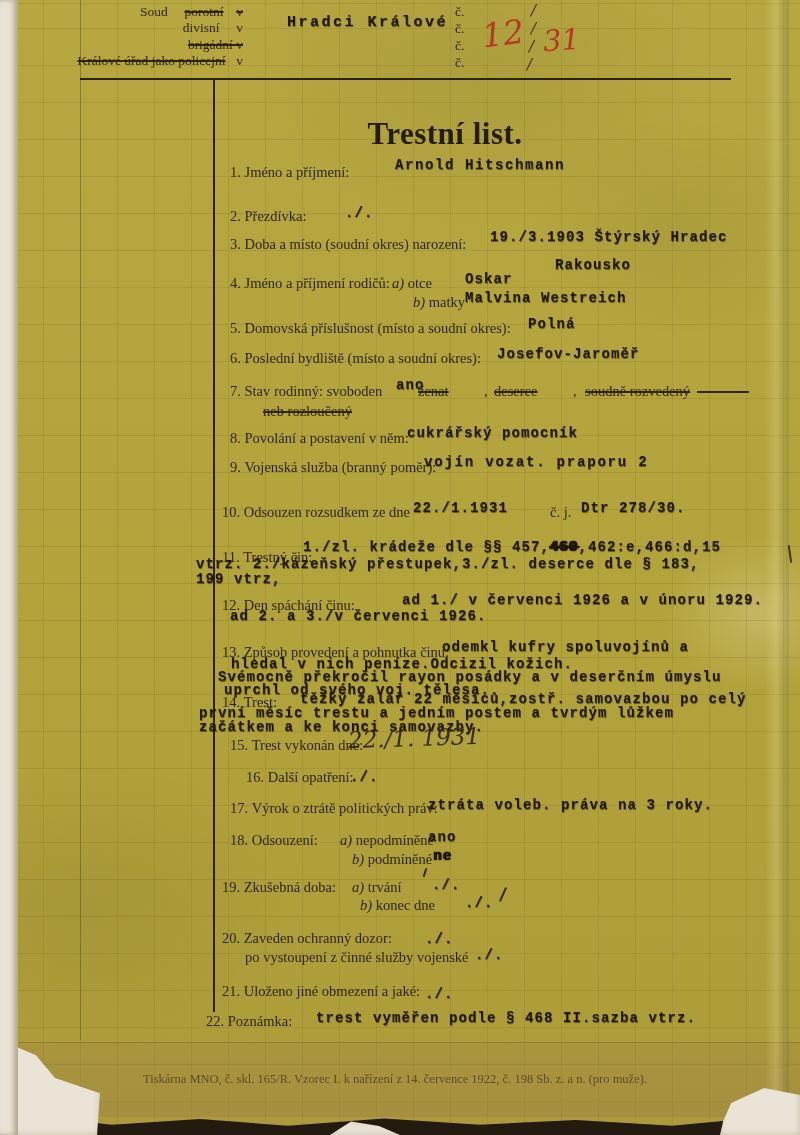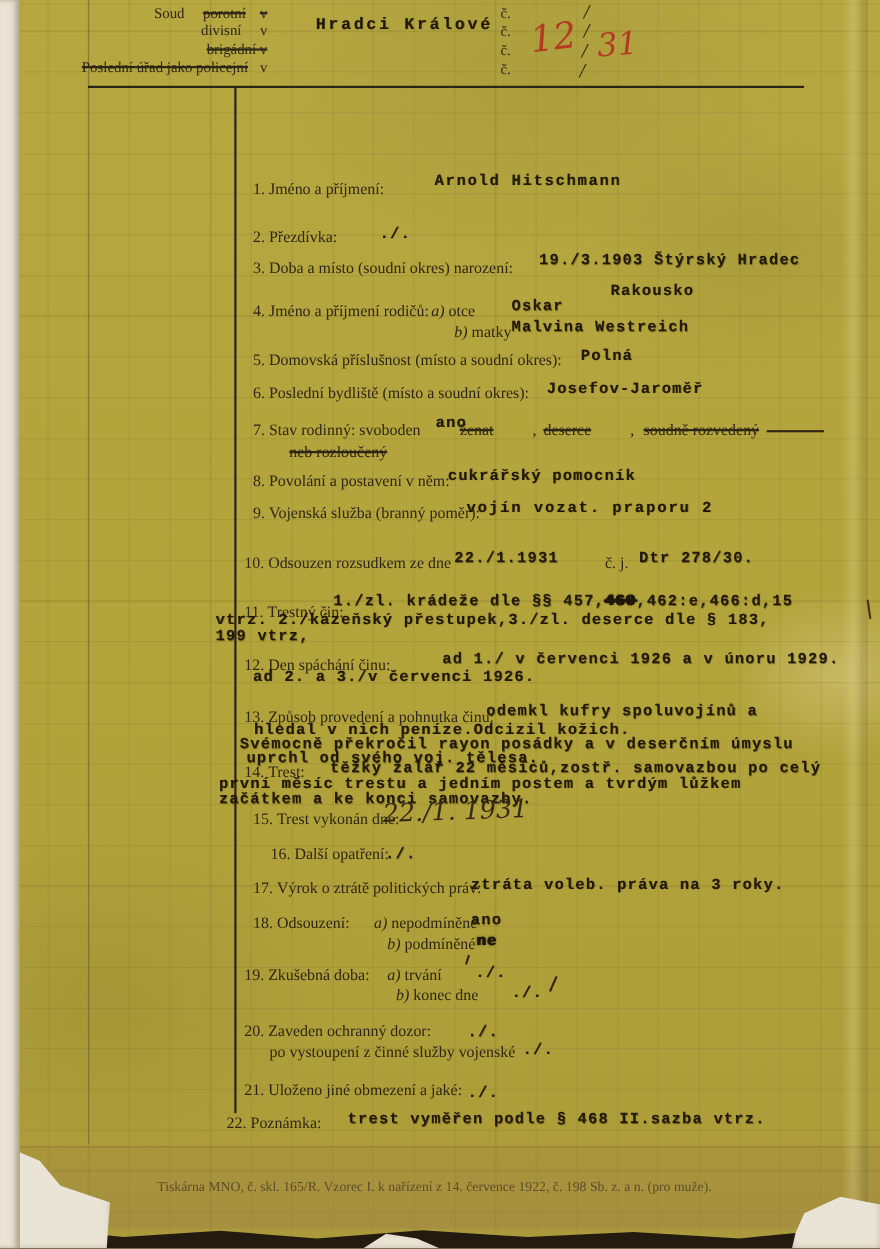--- a/index.html
+++ b/index.html
@@ -53,41 +53,42 @@
   </div>
   <div class="headline" style="top:20px">
     <span>divisní</span>
     <span class="gap"></span>
     <span>v</span>
   </div>
   <div class="headline" style="top:37px">
     <span class="struck">brigádní v</span>
   </div>
   <div class="headline" style="top:53px">
-    <span class="struck">Poslední úřad jako policejní</span>
+    <span class="struck">Králové úřad jako policejní</span>
     <span class="gap" style="width:4px"></span>
     <span>v</span>
   </div>
   <span class="typed pos" style="left:287px;top:14px;font-size:15px;letter-spacing:2.5px">Hradci Králové</span>
 
   <span class="serif small pos" style="left:455px;top:4px">č.</span>
   <span class="serif small pos" style="left:455px;top:21px">č.</span>
   <span class="serif small pos" style="left:455px;top:38px">č.</span>
   <span class="serif small pos" style="left:455px;top:55px">č.</span>
   <span class="hand pos" style="left:531px;top:1px;font-size:15px;color:#3a2f1a">/</span>
   <span class="hand pos" style="left:531px;top:19px;font-size:15px;color:#3a2f1a">/</span>
   <span class="hand pos" style="left:529px;top:37px;font-size:15px;color:#3a2f1a">/</span>
   <span class="hand pos" style="left:527px;top:55px;font-size:15px;color:#3a2f1a">/</span>
   <span class="hand red pos" style="left:482px;top:14px;font-size:33px;transform:rotate(-7deg)">12</span>
   <span class="hand red pos" style="left:543px;top:23px;font-size:29px;transform:rotate(-4deg)">31</span>
 
   <div class="rule" style="left:80px;top:78px;width:651px;height:2px"></div>
   <div class="rule" style="left:213px;top:80px;width:2px;height:932px"></div>
   <div class="rule" style="left:80px;top:0;width:1px;height:1040px;opacity:0.25"></div>
 
+  <div class="title">Trestní list.</div>
 
   <div class="row" style="top:164px">
     <span class="serif pos" style="left:230px"><span>1.</span>&nbsp;<span>Jméno a příjmení:</span></span>
     <span class="typed pos" style="left:395px;top:-7px;letter-spacing:1.6px">Arnold Hitschmann</span>
   </div>
 
   <div class="row" style="top:208px">
     <span class="serif pos" style="left:230px"><span>2.</span>&nbsp;<span>Přezdívka:</span></span>
     <span class="typed pos" style="left:345px;top:-3px">./.</span>
   </div>

